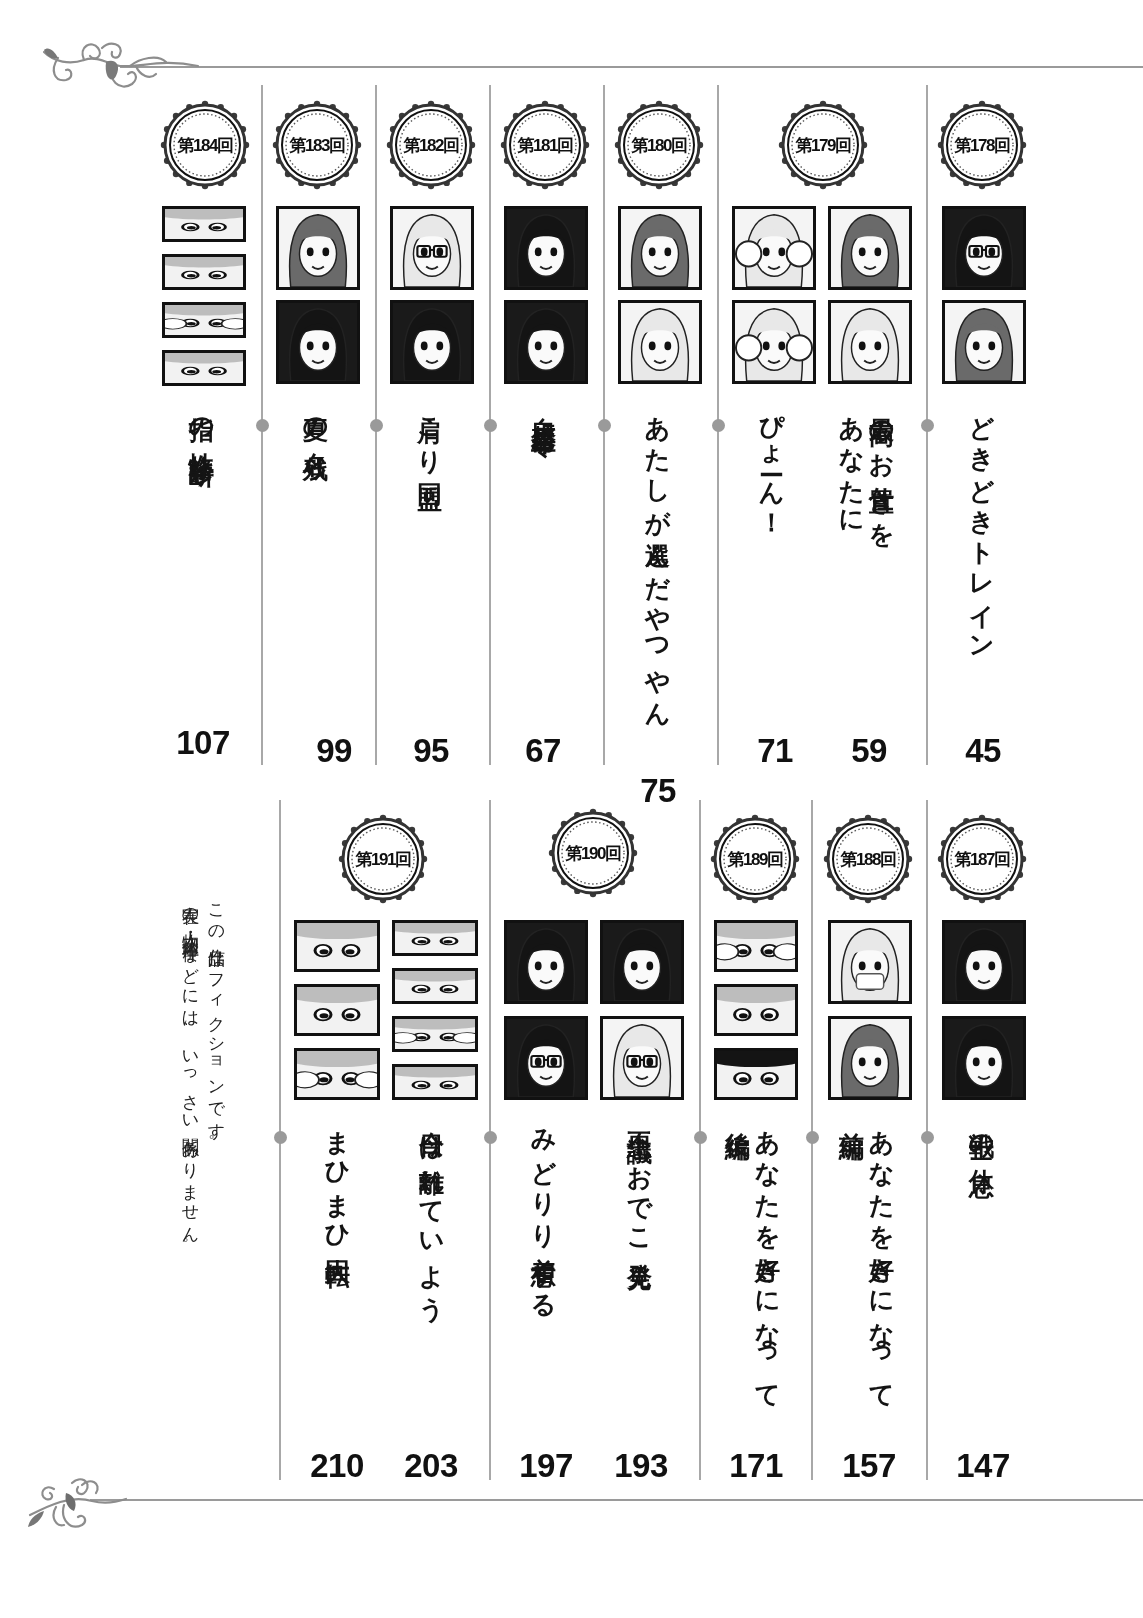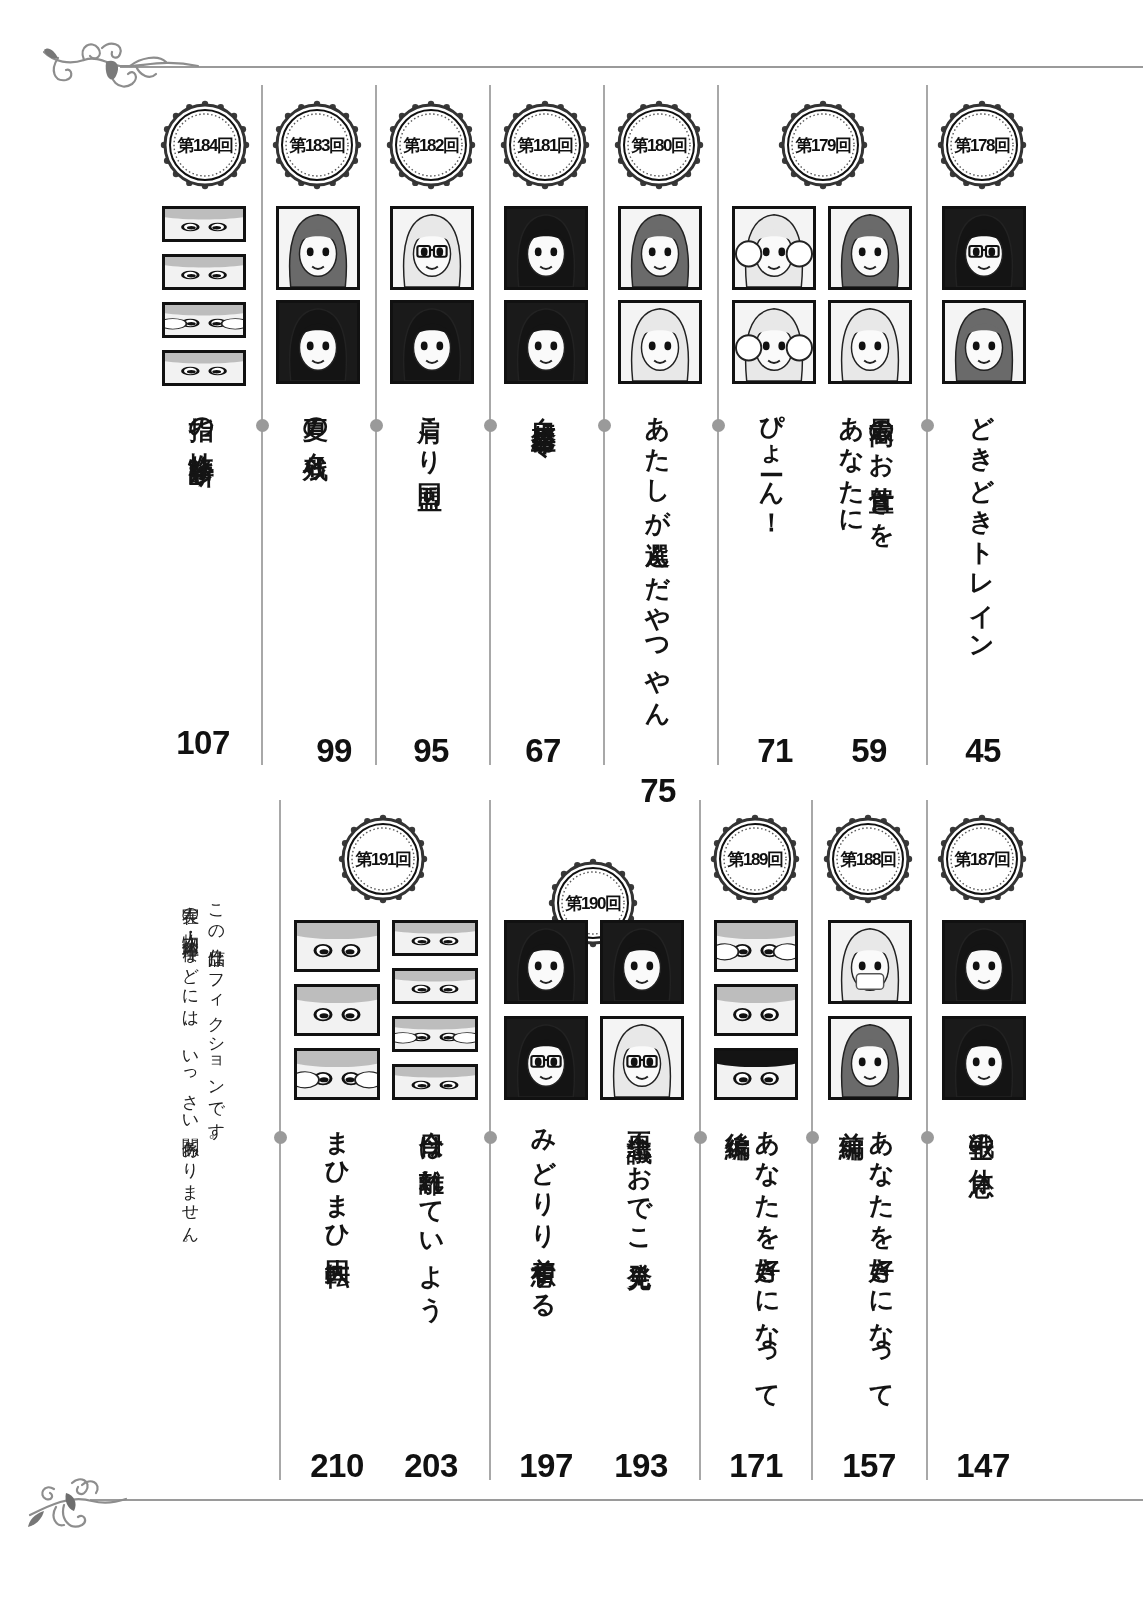--- a/index.html
+++ b/index.html
@@ -600,21 +600,21 @@
           <circle cx="53" cy="50" r="4.5" fill="#111"></circle>
         </svg>
       </div>
     <div class="vtitle" style="left:322px; top:1112px;">まひまひ大回転</div>
     <div class="vtitle" style="left:416px; top:1112px;">今日は離れていよう</div>
     <div class="pagenum" style="left:297px; top:1447px;">210</div>
     <div class="pagenum" style="left:391px; top:1447px;">203</div>
   </div>
 
   <div>
-    <div class="badge ep-badge" style="left:548px; top:858px;">
+    <div class="badge ep-badge" style="left:548px; top:808px;">
         <svg width="90" height="90" viewBox="0 0 90 90">
           <circle cx="86.0" cy="45.0" r="3.2" fill="#3a3a3a"></circle>
           <circle cx="82.9" cy="60.7" r="3.2" fill="#3a3a3a"></circle>
           <circle cx="74.0" cy="74.0" r="3.2" fill="#3a3a3a"></circle>
           <circle cx="60.7" cy="82.9" r="3.2" fill="#3a3a3a"></circle>
           <circle cx="45.0" cy="86.0" r="3.2" fill="#3a3a3a"></circle>
           <circle cx="29.3" cy="82.9" r="3.2" fill="#3a3a3a"></circle>
           <circle cx="16.0" cy="74.0" r="3.2" fill="#3a3a3a"></circle>
           <circle cx="7.1" cy="60.7" r="3.2" fill="#3a3a3a"></circle>
           <circle cx="4.0" cy="45.0" r="3.2" fill="#3a3a3a"></circle>

